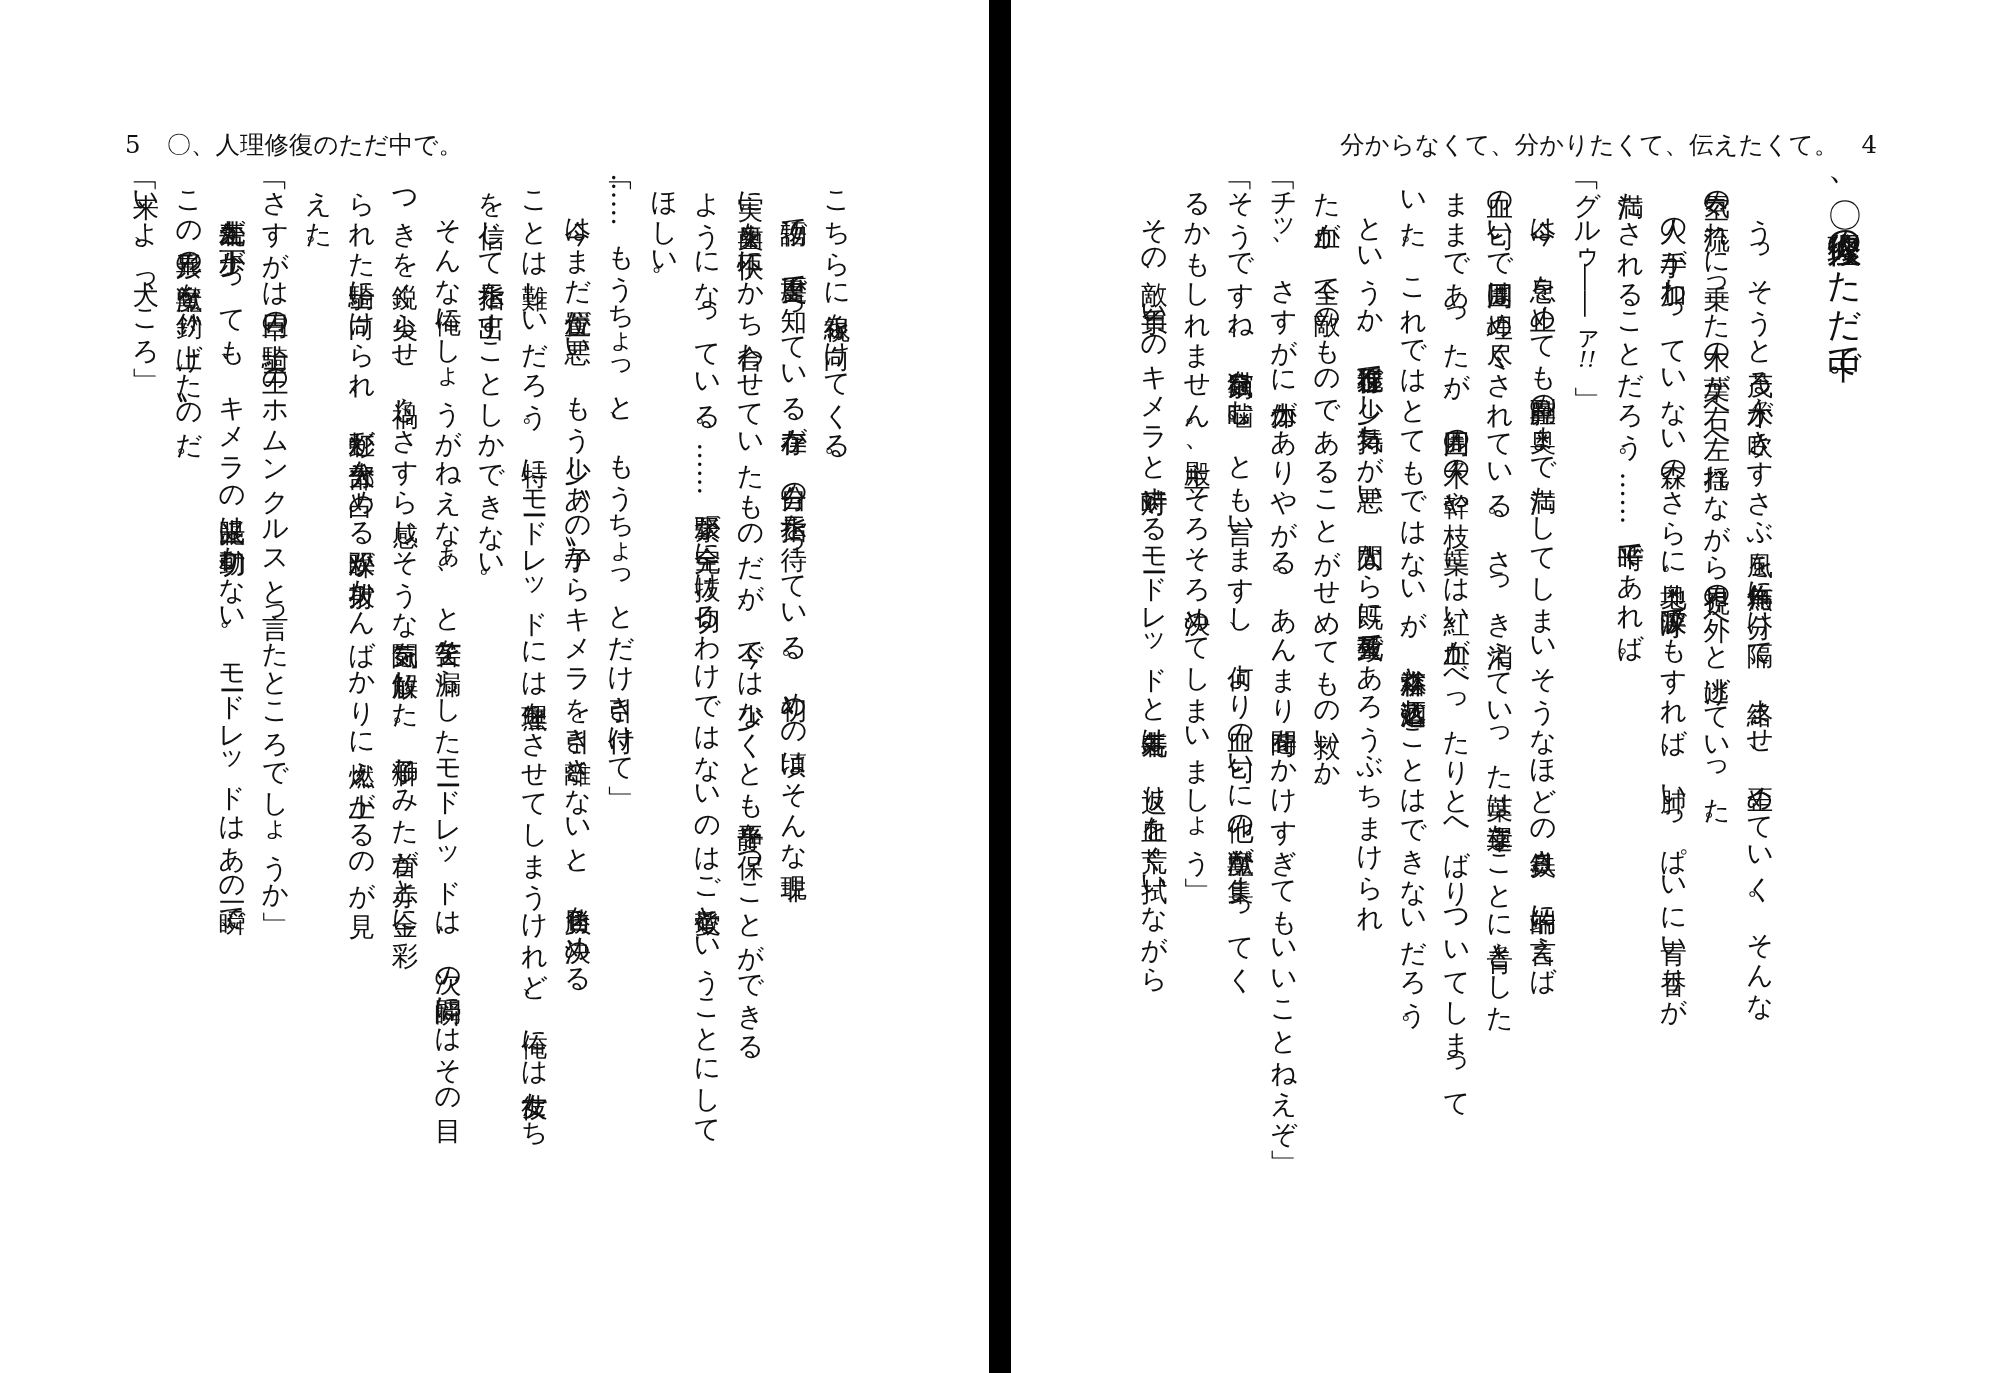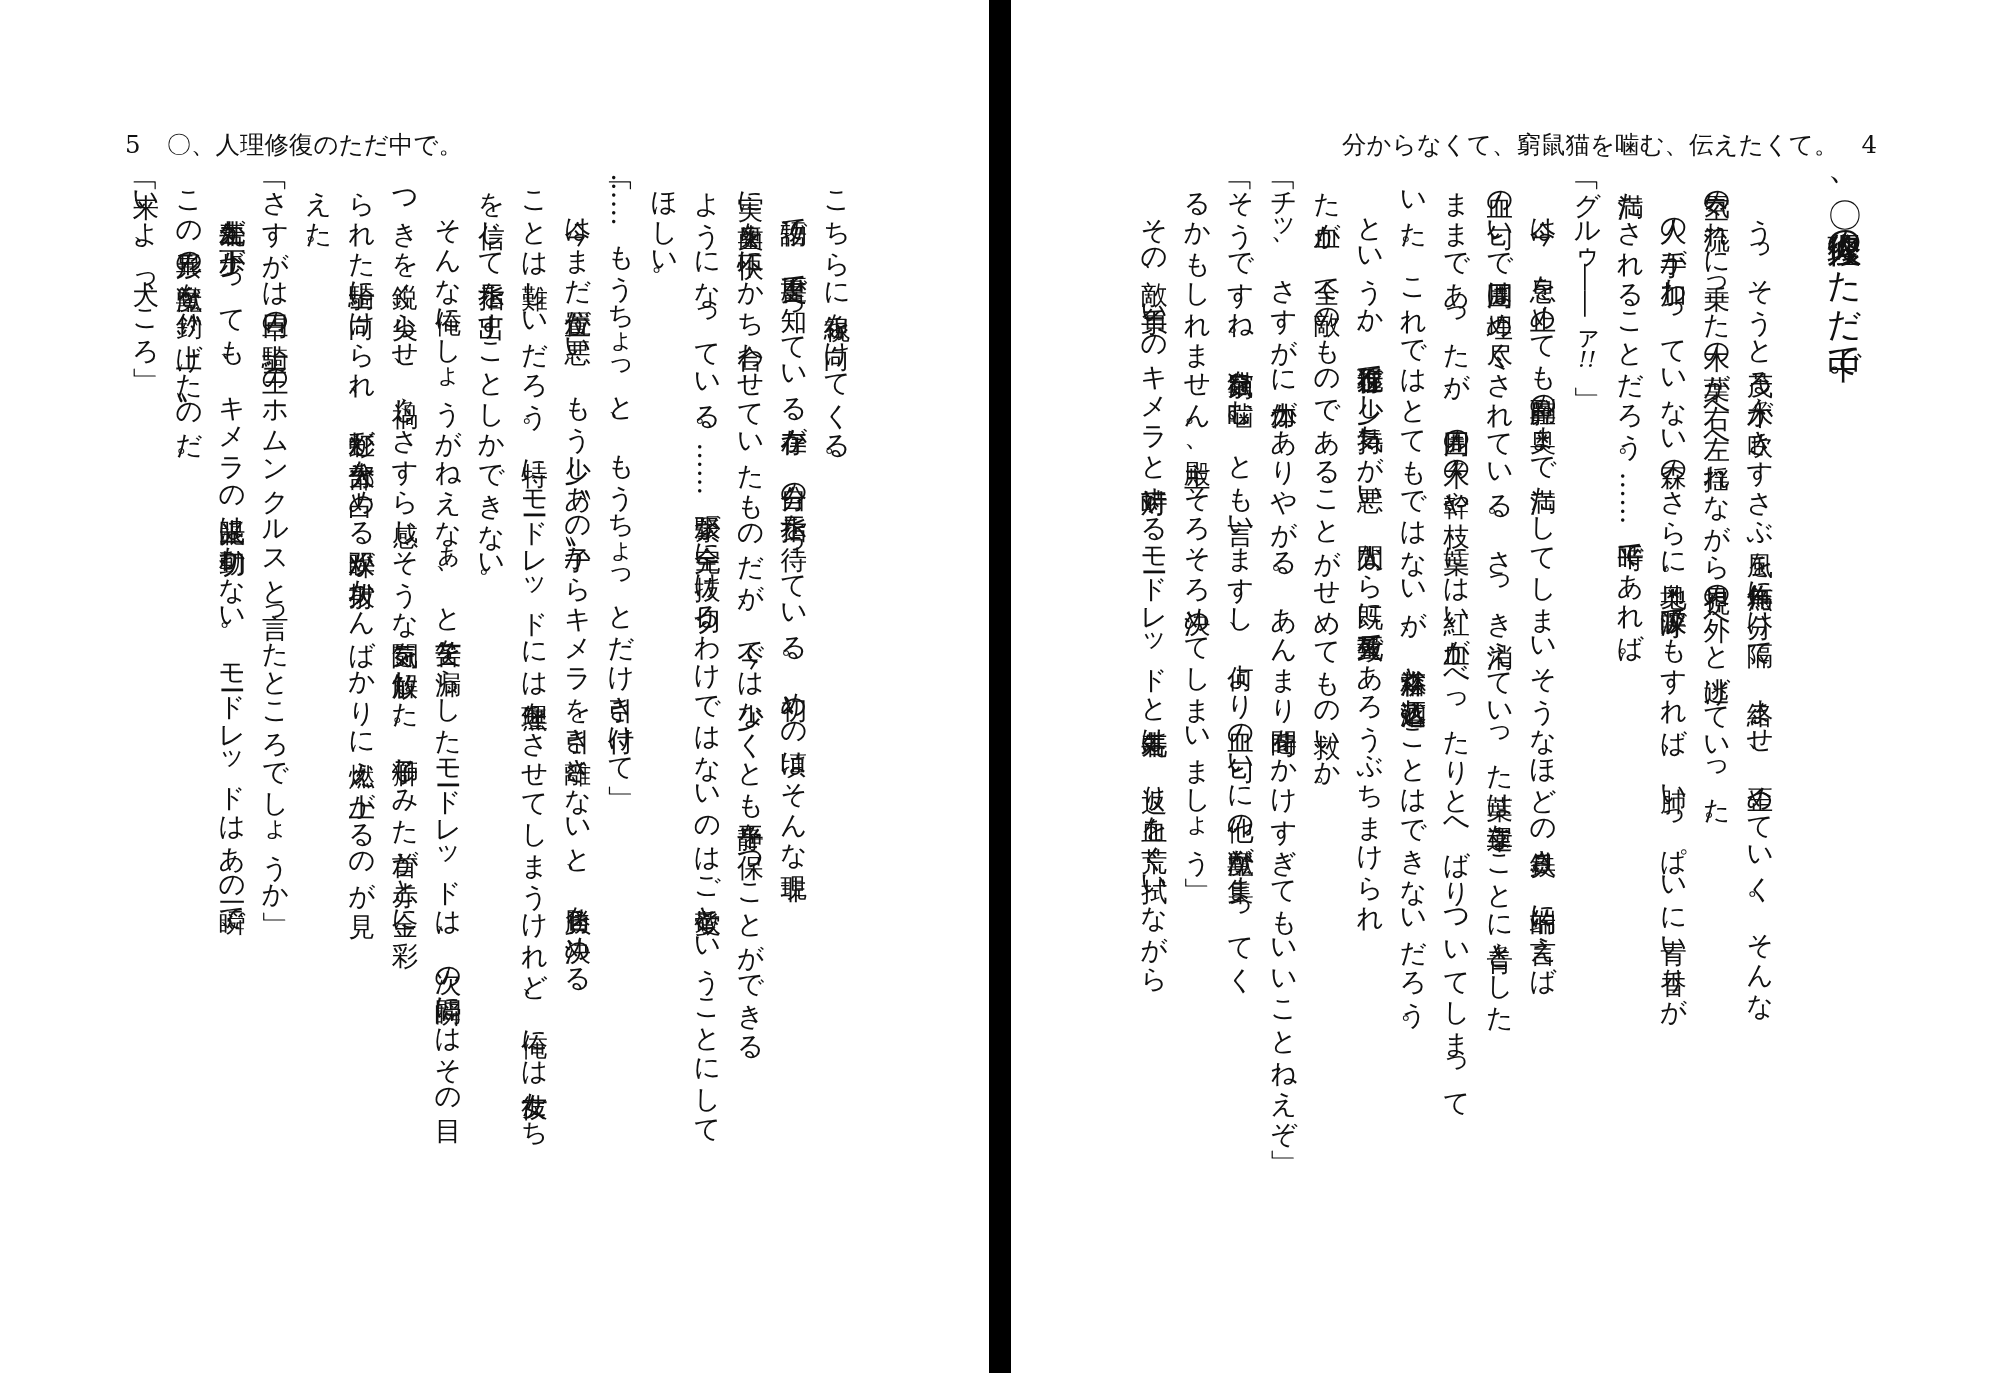--- a/index.html
+++ b/index.html
@@ -108,21 +108,21 @@
       <div class="line">　牛若丸が一歩下がっても、キメラの眼光は一切動かない。モードレッドはあの一瞬で、</div>
       <div class="line">この異形の魔獣を〝釣り上げた〟のだ。</div>
       <div class="line">「来いよ、犬っころ」</div>
     </div>
   </div>
 
   <div class="gutter"></div>
 
   <div class="page right">
     <div class="head head-right">
-      <span class="rh">分からなくて、窮鼠猫を噛む、伝えたくて。</span><span class="pn">4</span>
+      <span class="rh">分からなくて、分かりたくて、伝えたくて。</span><span class="pn">4</span>
     </div>
 
     <div class="chapter-title">〇、人理修復のただ中で。</div>
 
     <div class="vtext vtext-right">
       <div class="line">　うっそうと茂る木々が吹きすさぶ風を無作為に分け隔て、絡ませ、歪めていく。そんな</div>
       <div class="line">空気の流れに乗った木の葉が右へ左へ揺れながら視界の外へと逃げていった。</div>
       <div class="line">　人の手が加わっていない森のさらに奥地。深呼吸でもすれば、肺いっぱいに青い香りが</div>
       <div class="line">満たされることだろう。……平時であれば。</div>
       <div class="line"><span>「グルゥ――ァ</span><span class="tcy">!!</span><span>」</span></div>

